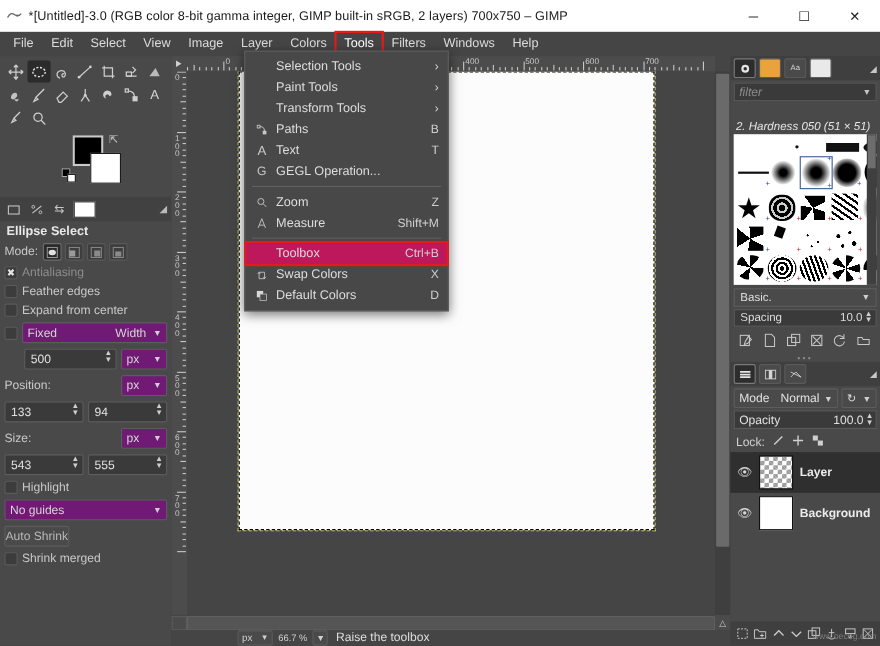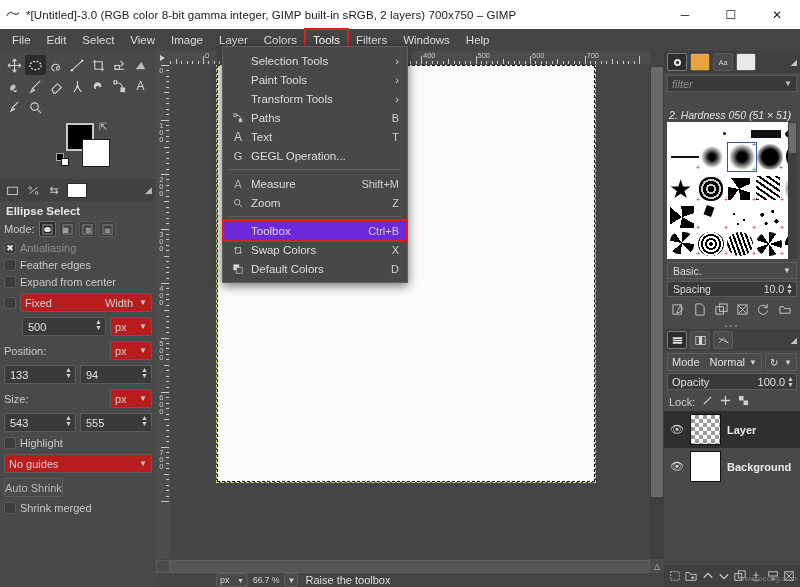--- a/index.html
+++ b/index.html
@@ -77,21 +77,21 @@
   .modebtn { width:17px; height:16px; background:#3e3e3e; border:1px solid #585858; border-radius:2px;
              display:flex;align-items:center;justify-content:center;}
   .modebtn.on { background:#2a2a2a; border-color:#6d6d6d; }
   .modebtn svg{width:11px;height:11px;}
 
   .chk { width:12px;height:12px;background:#3c3c3c;border:1px solid #5a5a5a;border-radius:2px;
          display:flex;align-items:center;justify-content:center;color:#e6e6e6;font-size:9px;line-height:1;}
   .chk.on{ background:#3c3c3c; }
 
   .select {
-    flex:1; height:19px; background:#b91c1c; border:1px solid #5c5c5c; border-radius:2px;
+    flex:1; height:19px; background:#701a75; border:1px solid #5c5c5c; border-radius:2px;
     display:flex; align-items:center; padding:0 4px; color:#d4d4d4; position:relative;
   }
   .select .val { flex:1; }
   .select .right { margin-right:14px; }
   .select .car { position:absolute; right:4px; color:#cfcfcf; font-size:8px; }
   .select.small { flex:0 0 42px; }
 
   .spin { height:19px; background:#3a3a3a; border:1px solid #5c5c5c; border-radius:2px;
           display:flex; align-items:center; padding:0 2px 0 5px; color:#e0e0e0; position:relative; flex:1; }
   .spin .stepper { position:absolute; right:3px; top:1px; display:flex; flex-direction:column;
@@ -189,21 +189,21 @@
   .menu {
     position:absolute; left:222px; top:46px; width:186px; background:#484848;
     border:1px solid #5e5e5e; box-shadow:0 3px 10px rgba(0,0,0,.55); z-index:60; padding:4px 0;
   }
   .menu .item { height:19px; display:flex; align-items:center; padding:0 8px 0 6px; position:relative; }
   .menu .item .ico { width:18px; display:flex; align-items:center; justify-content:center; color:#cbcbcb; font-size:10px; }
   .menu .item .txt { flex:1; color:#dddddd; font-size:11.5px; padding-left:4px;}
   .menu .item .acc { color:#cfcfcf; font-size:11px; }
   .menu .item .arrow { color:#d8d8d8; font-size:11px; }
   .menu .sep { height:1px; background:#606060; margin:4px 6px; }
-  .menu .item.highlight { background:#6d28d9; }
+  .menu .item.highlight { background:#be185d; }
   .menu .item.highlight::after {
     content:""; position:absolute; left:-1px; right:-1px; top:-2px; bottom:-2px;
     border:2px solid #e31b1b; pointer-events:none;
   }
 </style>
 </head>
 <body>
 
 <div class="app">
 
@@ -995,35 +995,35 @@
       <span class="ico" style="font-size:11px;">G</span>
       <span class="txt">GEGL Operation...</span>
       <span class="acc"></span>
     </div>
 
     <div class="sep"></div>
 
     <div class="item">
       <span class="ico">
         <svg viewBox="0 0 12 12" width="10" height="10">
-            <path d="M6 1 2 11M6 1l4 10M3.5 8h5" fill="none" stroke="#c8c8c8"></path>
-          </svg>
-      </span>
-      <span class="txt">Measure</span>
-      <span class="acc">Shift+M</span>
-    </div>
-    <div class="item">
-      <span class="ico">
-        <svg viewBox="0 0 12 12" width="10" height="10">
             <circle cx="5" cy="5" r="3.3" fill="none" stroke="#c8c8c8"></circle>
             <path d="M7.5 7.5 11 11" stroke="#c8c8c8"></path>
           </svg>
       </span>
       <span class="txt">Zoom</span>
       <span class="acc">Z</span>
+    </div>
+    <div class="item">
+      <span class="ico">
+        <svg viewBox="0 0 12 12" width="10" height="10">
+            <path d="M6 1 2 11M6 1l4 10M3.5 8h5" fill="none" stroke="#c8c8c8"></path>
+          </svg>
+      </span>
+      <span class="txt">Measure</span>
+      <span class="acc">Shift+M</span>
     </div>
 
     <div class="sep"></div>
 
     <div class="item highlight">
       <span class="ico"></span>
       <span class="txt">Toolbox</span>
       <span class="acc">Ctrl+B</span>
     </div>
     <div class="item">

